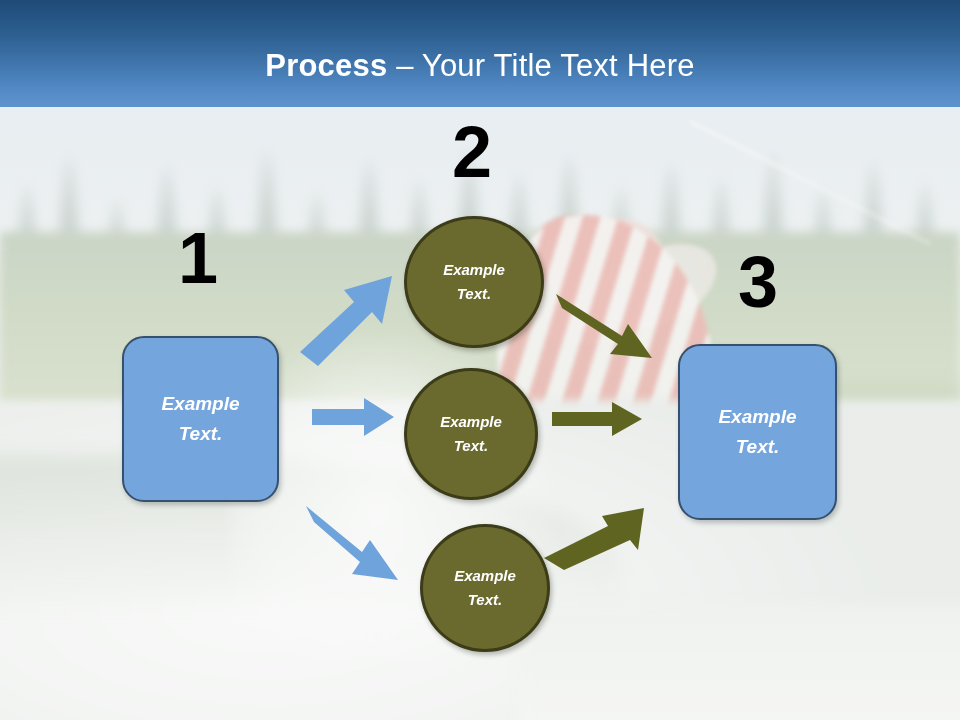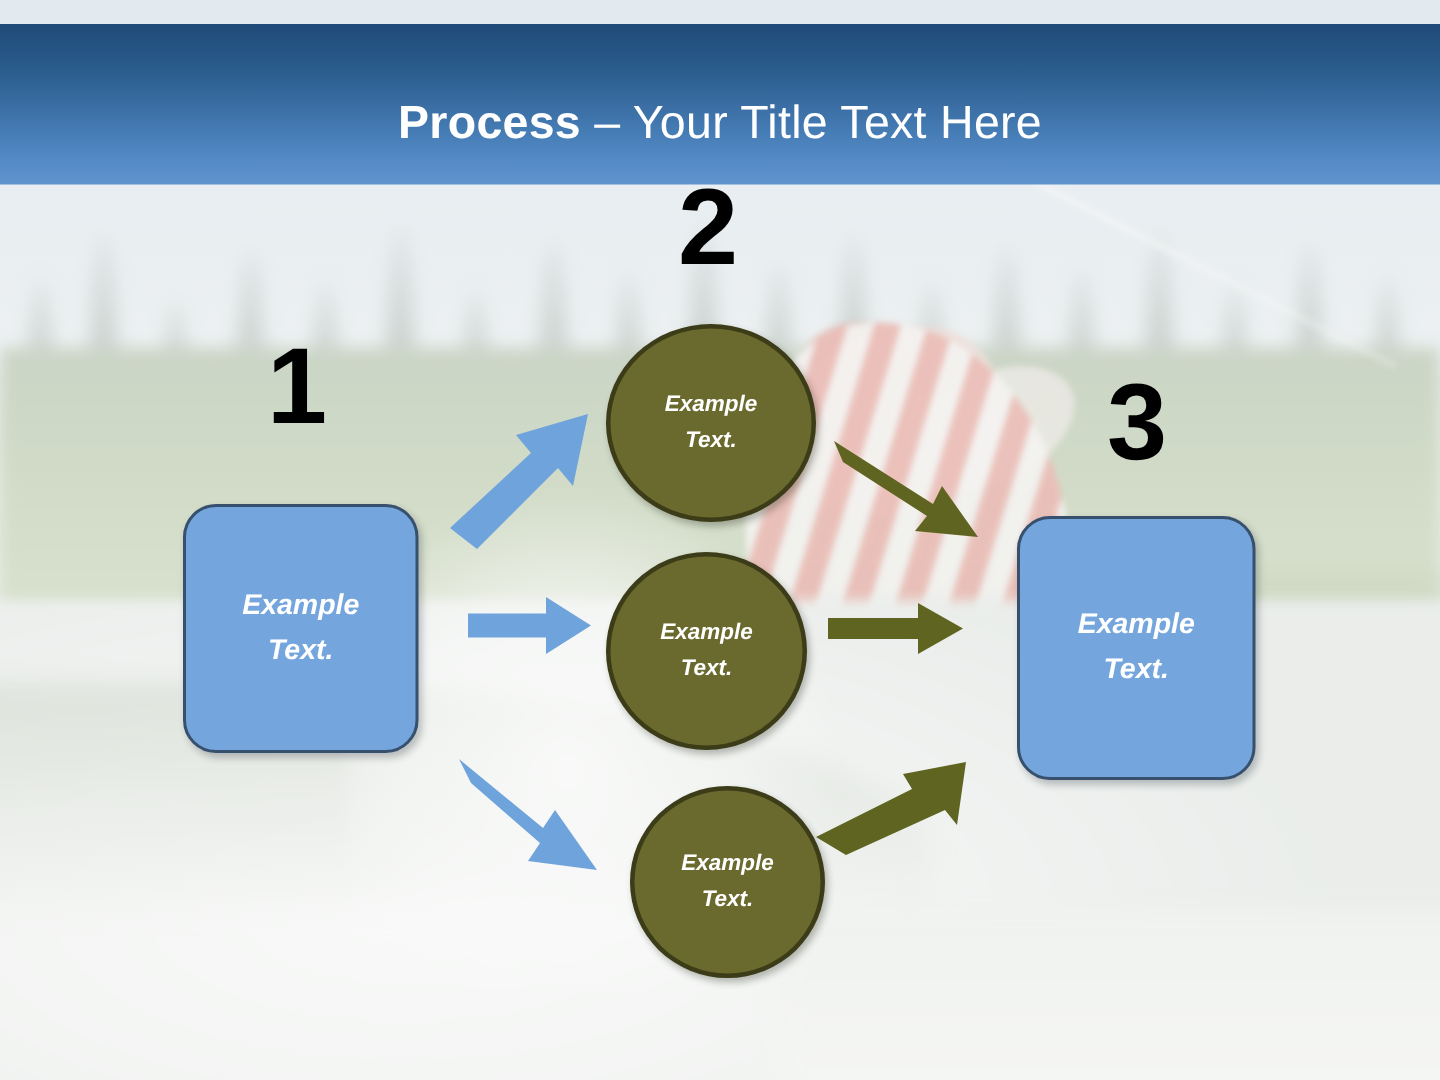--- a/index.html
+++ b/index.html
@@ -159,21 +159,21 @@
   }
   
   .ph-wash {
     position: absolute; inset: 0;
     background: rgba(244,246,244,0.52);
   }
 
   
   .header {
     position: absolute;
-    left: 0; top: 16px;
+    left: 0; top: 0;
     width: 960px; height: 107px;
     background: linear-gradient(to bottom, #1f4a78 0%, #2a5c8c 28%, #3f74ab 58%, #5289c4 82%, #5f93cd 100%);
   }
   .header-title {
     position: absolute;
     left: 0; top: 48px;
     width: 960px;
     text-align: center;
     color: #ffffff;
     font-size: 31px;

